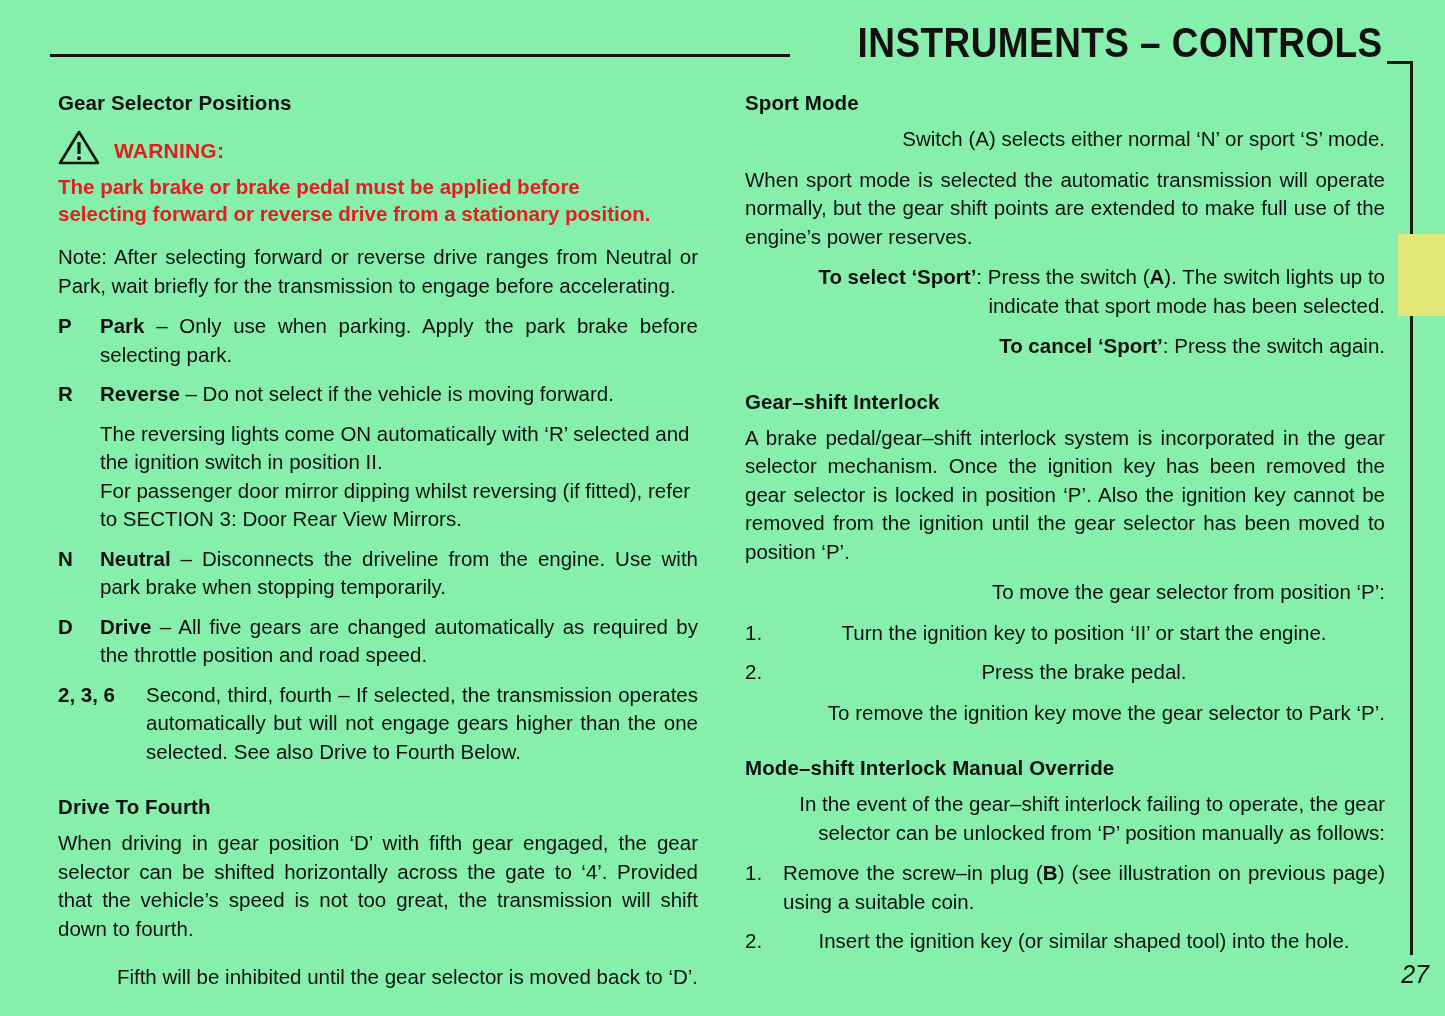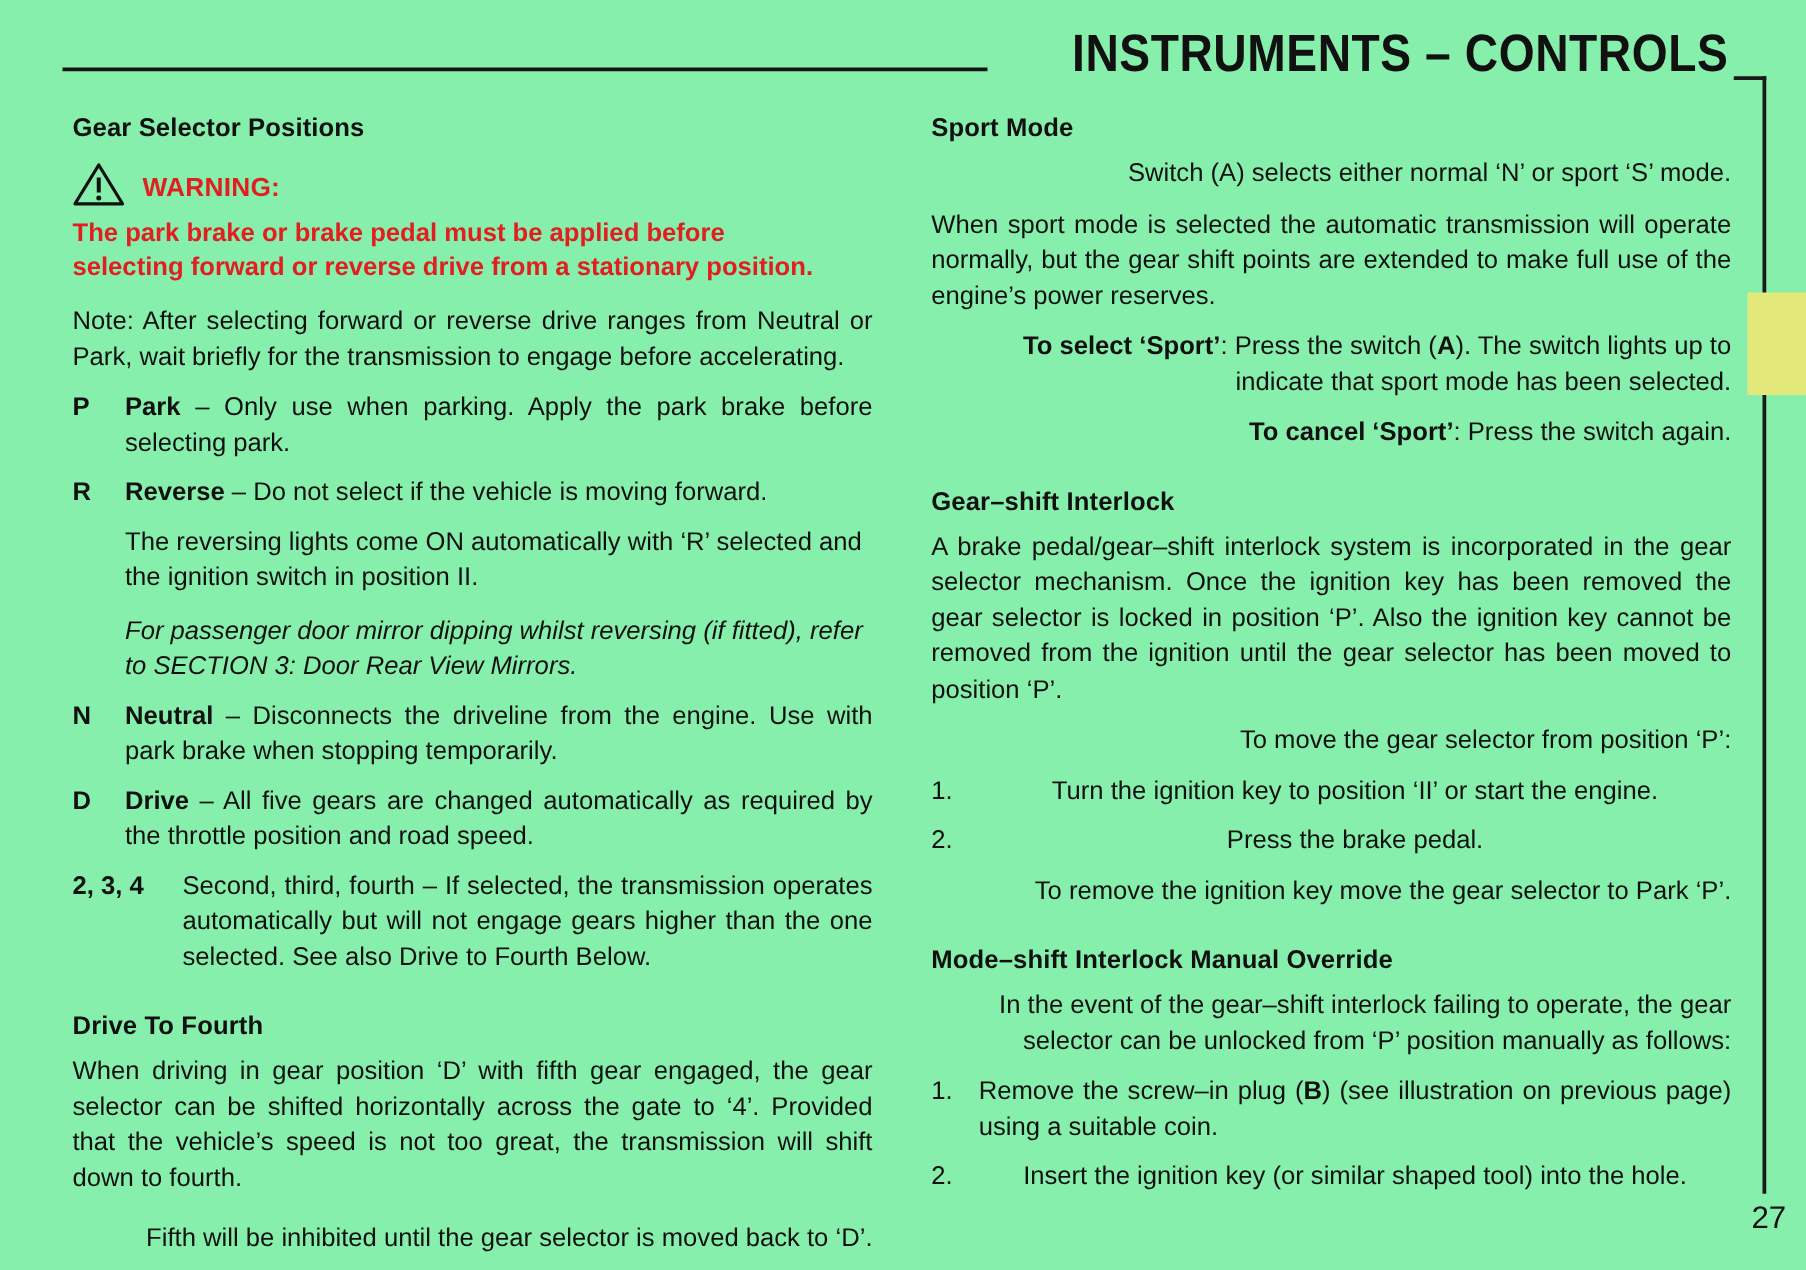--- a/index.html
+++ b/index.html
@@ -74,20 +74,21 @@
     height: 82px;
     background: #e2e87a;
   }
   .page-number {
     position: absolute;
     right: 16px;
     top: 960px;
     font-size: 25px;
     font-weight: normal;
     color: #111111;
+    font-style: italic;
   }
 
   
   .col {
     position: absolute;
     top: 90px;
     width: 640px;
     font-size: 20.5px;
     line-height: 28.5px;
   }
@@ -162,21 +163,21 @@
     text-justify: inter-word;
     line-height: 28.5px;
   }
   .gear-body.nojust { text-align: left; }
   .gear-term { font-weight: bold; }
   .gear-sub {
     display: block;
     margin-top: 11px;
     text-align: left;
   }
-  .gear-sub.tight { margin-top: 14px; font-style: italic; }
+  .gear-sub.tight { margin-top: 0; }
 
   
   .num-list { margin: 0 0 12px 0; padding: 0; }
   .num-item {
     display: flex;
     margin-bottom: 11px;
   }
   .num-item:last-child { margin-bottom: 0; }
   .num-key {
     flex: 0 0 auto;
@@ -253,21 +254,21 @@
         <div class="gear-key">N</div>
         <div class="gear-body"><span class="gear-term">Neutral</span><span> – Disconnects the driveline from the engine.  Use with park brake when stopping temporarily.</span></div>
       </div>
 
       <div class="gear-item">
         <div class="gear-key">D</div>
         <div class="gear-body"><span class="gear-term">Drive</span><span> – All five gears are changed automatically as required by the throttle position and road speed.</span></div>
       </div>
 
       <div class="gear-item">
-        <div class="gear-key wide">2, 3, 4</div>
+        <div class="gear-key wide">2, 3, 6</div>
         <div class="gear-body">Second, third, fourth – If selected, the transmission operates automatically but will not engage gears higher than the one selected.  See also Drive to Fourth Below.</div>
       </div>
 
     </div>
 
     <h2 class="section-title spaced-top">Drive To Fourth</h2>
     <p class="body">When driving in gear position ‘D’ with fifth gear engaged, the gear selector can be shifted horizontally across the gate to ‘4’. Provided that the vehicle’s speed is not too great, the transmission will shift down to fourth.</p>
     <p class="body nojust">Fifth will be inhibited until the gear selector is moved back to ‘D’.</p>
 
   </div>

